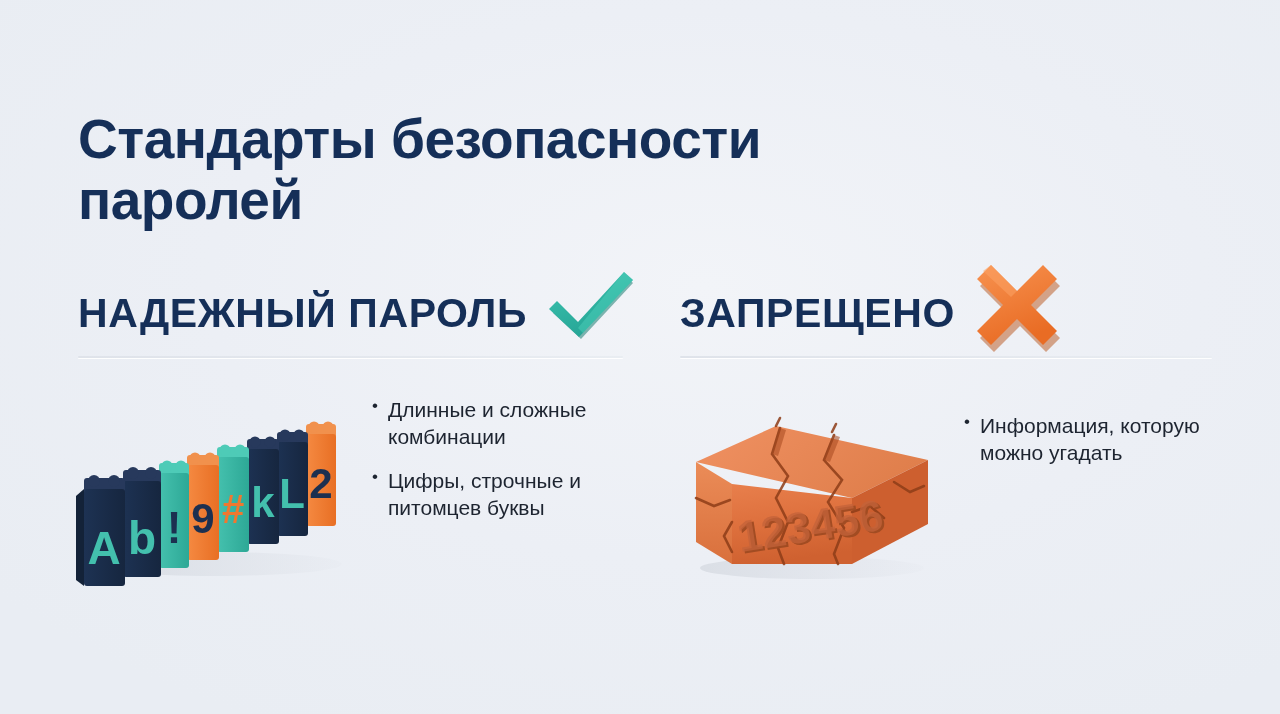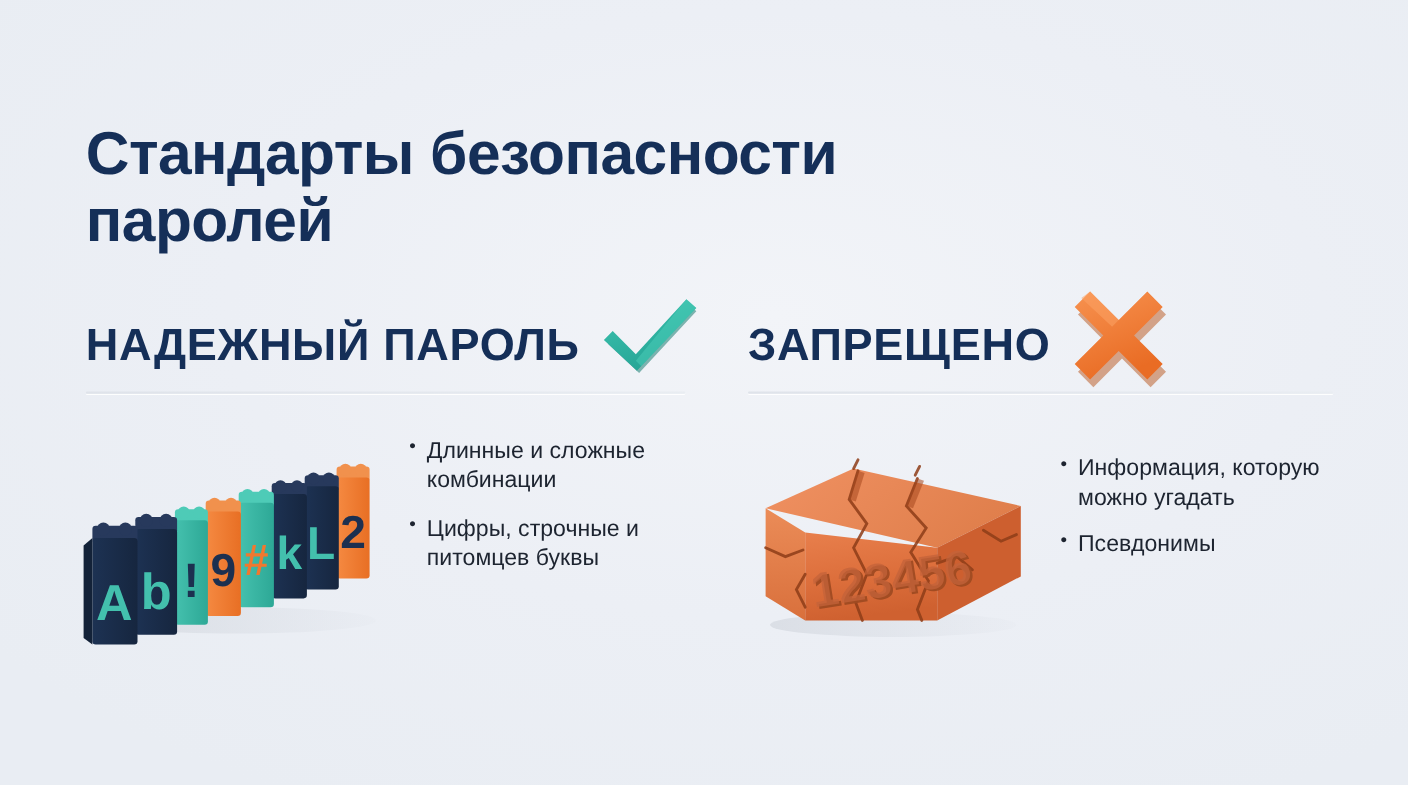--- a/index.html
+++ b/index.html
@@ -330,18 +330,17 @@
         </g>
 
         <g font-family="Liberation Sans, sans-serif" font-size="44" font-weight="700" transform="rotate(-9 108 134)">
           <text x="56" y="144" fill="#a04b22" opacity="0.95">123456</text>
           <text x="54" y="142" fill="#c4633a" opacity="0.75">123456</text>
         </g>
       </svg>
 
       <ul class="bullets right-list">
         <li class="wrap">Информация, которую можно угадать</li>
-        <li>Псевдонимы</li>
       </ul>
     </div>
   </section>
 
 </div>
 
 </body></html>

